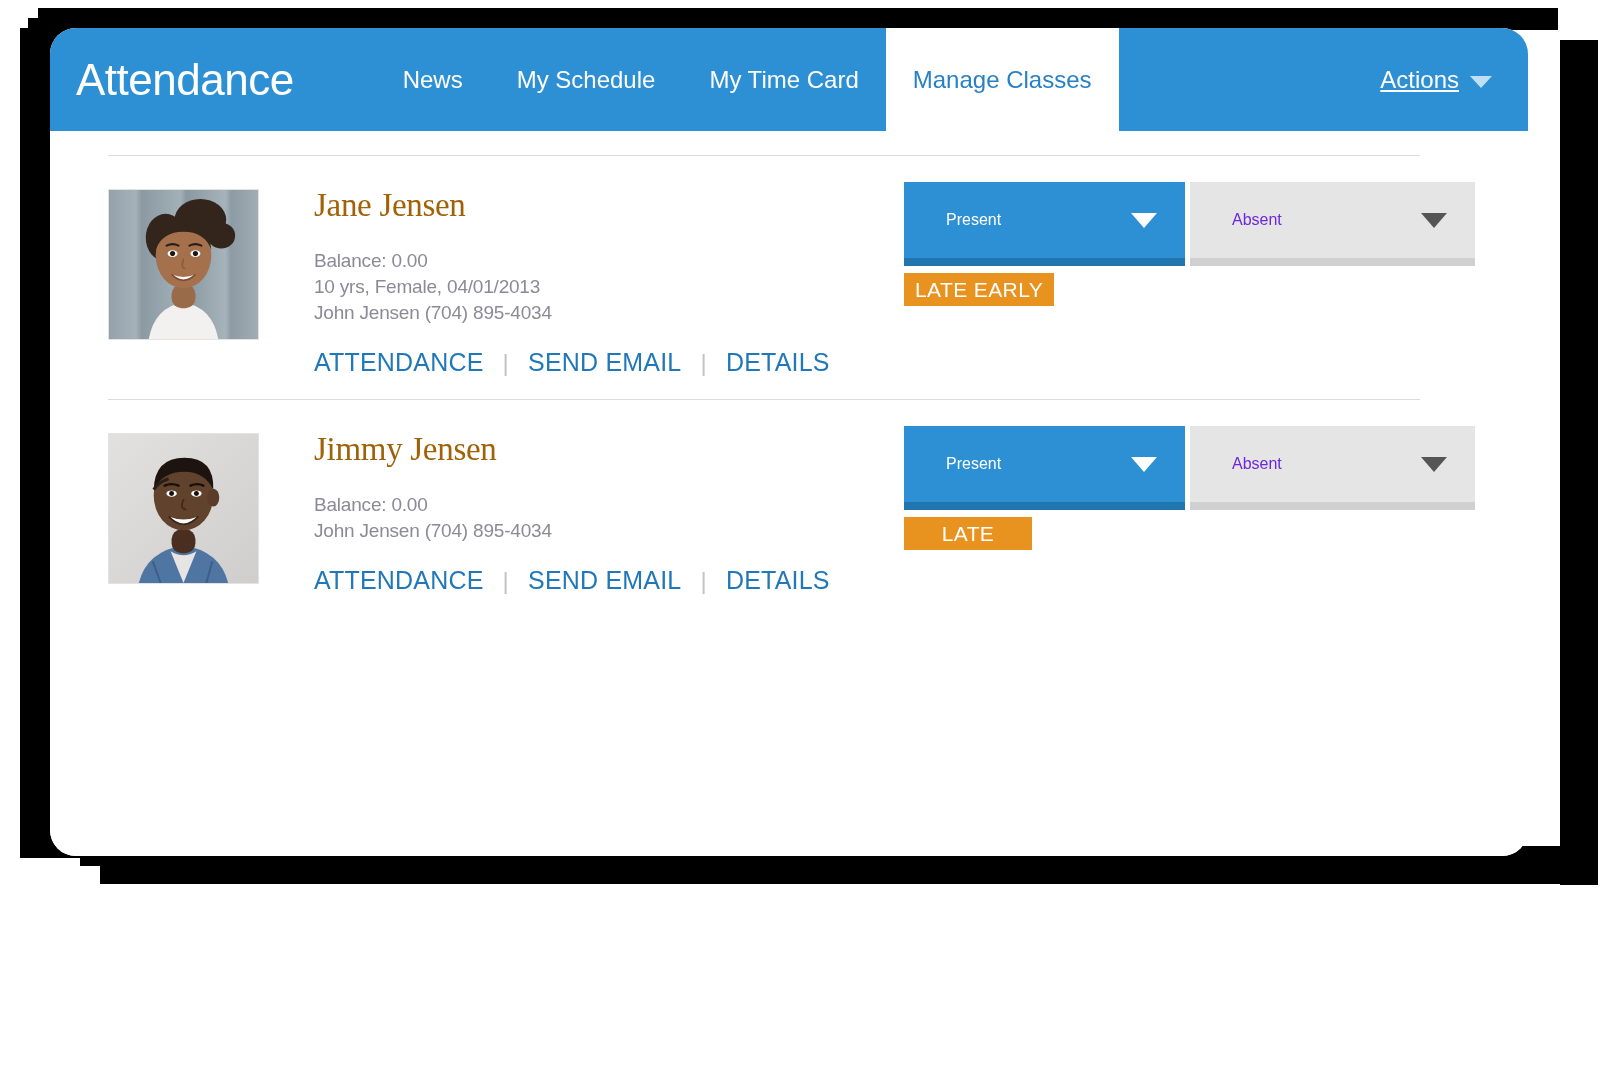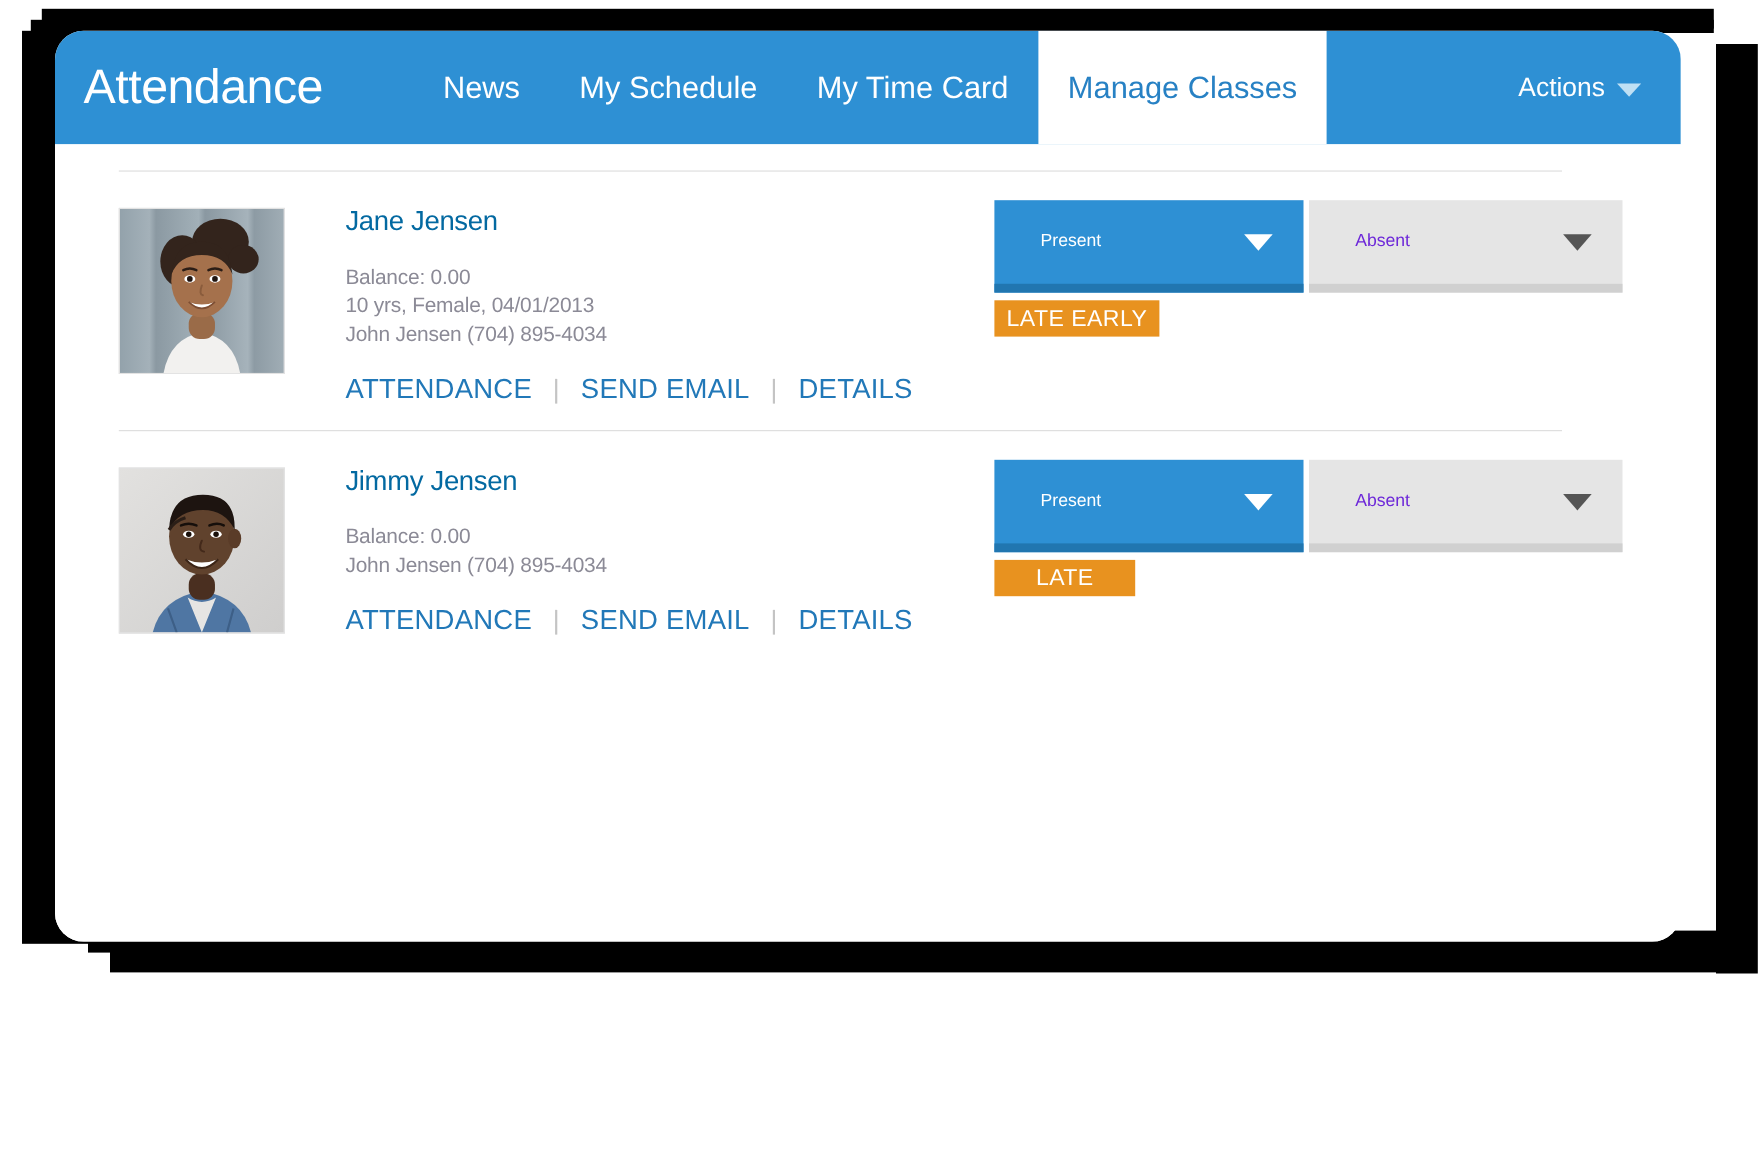--- a/index.html
+++ b/index.html
@@ -71,40 +71,41 @@
   .navtabs {
     display: flex;
     align-items: stretch;
     margin-left: 82px;
   }
   .tab {
     display: flex;
     align-items: center;
     padding: 0 27px;
     color: #ffffff;
-    font-size: 28px;
+    font-size: 24px;
     font-weight: 400;
     white-space: nowrap;
     cursor: pointer;
     background: transparent;
   }
   .tab.active {
     background: #ffffff;
     color: #2781c4;
   }
   .spacer { flex: 1 1 auto; }
   .actions {
     display: flex;
     align-items: center;
     padding: 0 36px 0 0;
     color: #ffffff;
     font-size: 24px;
     white-space: nowrap;
     cursor: pointer;
     gap: 11px;
+    text-decoration: underline;
   }
   .caret-light {
     width: 0; height: 0;
     border-left: 11px solid transparent;
     border-right: 11px solid transparent;
     border-top: 12px solid #bfe0f4;
     display: inline-block;
     margin-top: 4px;
   }
 
@@ -159,26 +160,27 @@
     background: #cfd3d6;
   }
   .photo svg { display: block; width: 100%; height: 100%; }
 
   .info {
     margin-left: 55px;
     flex: 0 0 auto;
     min-width: 560px;
   }
   .stu-name {
-    color: #0369a1;
-    font-size: 25px;
+    color: #a16207;
+    font-size: 33px;
     font-weight: 400;
     letter-spacing: -0.3px;
     line-height: 1;
     margin-bottom: 26px;
+    font-family: Liberation Serif, serif;
   }
   .stu-meta {
     color: #8b8a96;
     font-size: 19px;
     line-height: 1.37;
     letter-spacing: -0.2px;
   }
   .stu-links {
     margin-top: 22px;
     display: flex;

